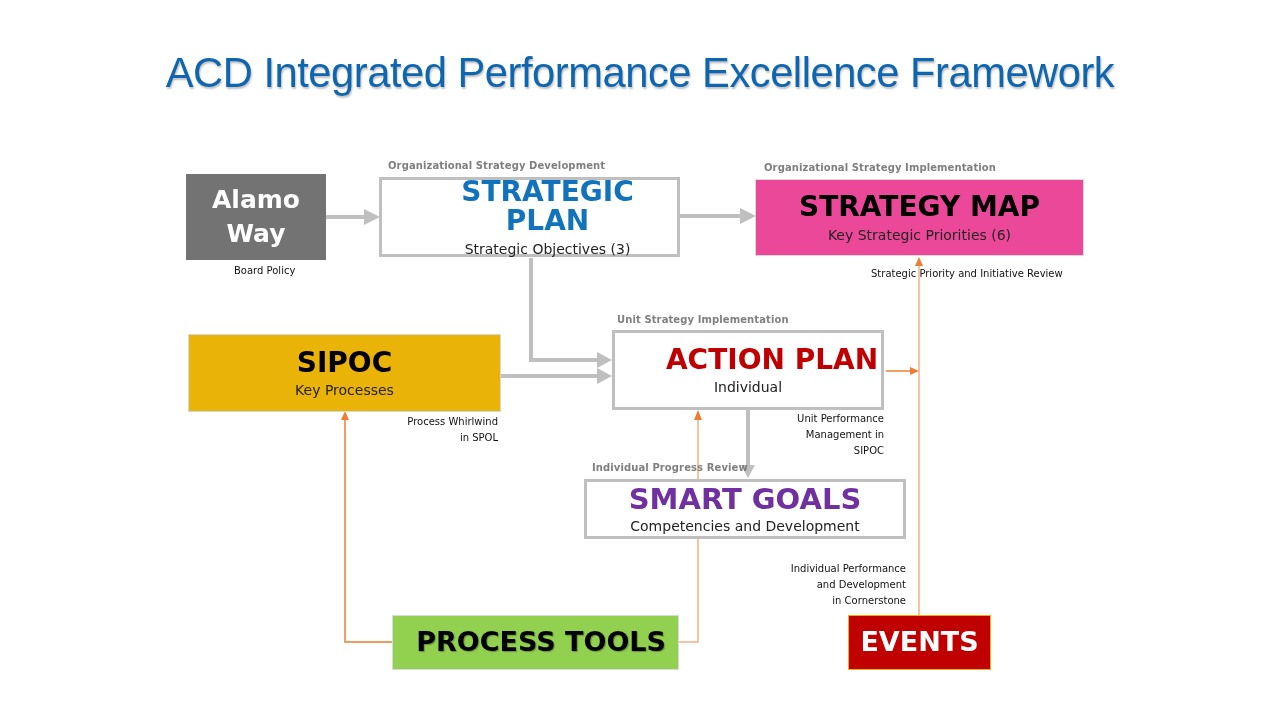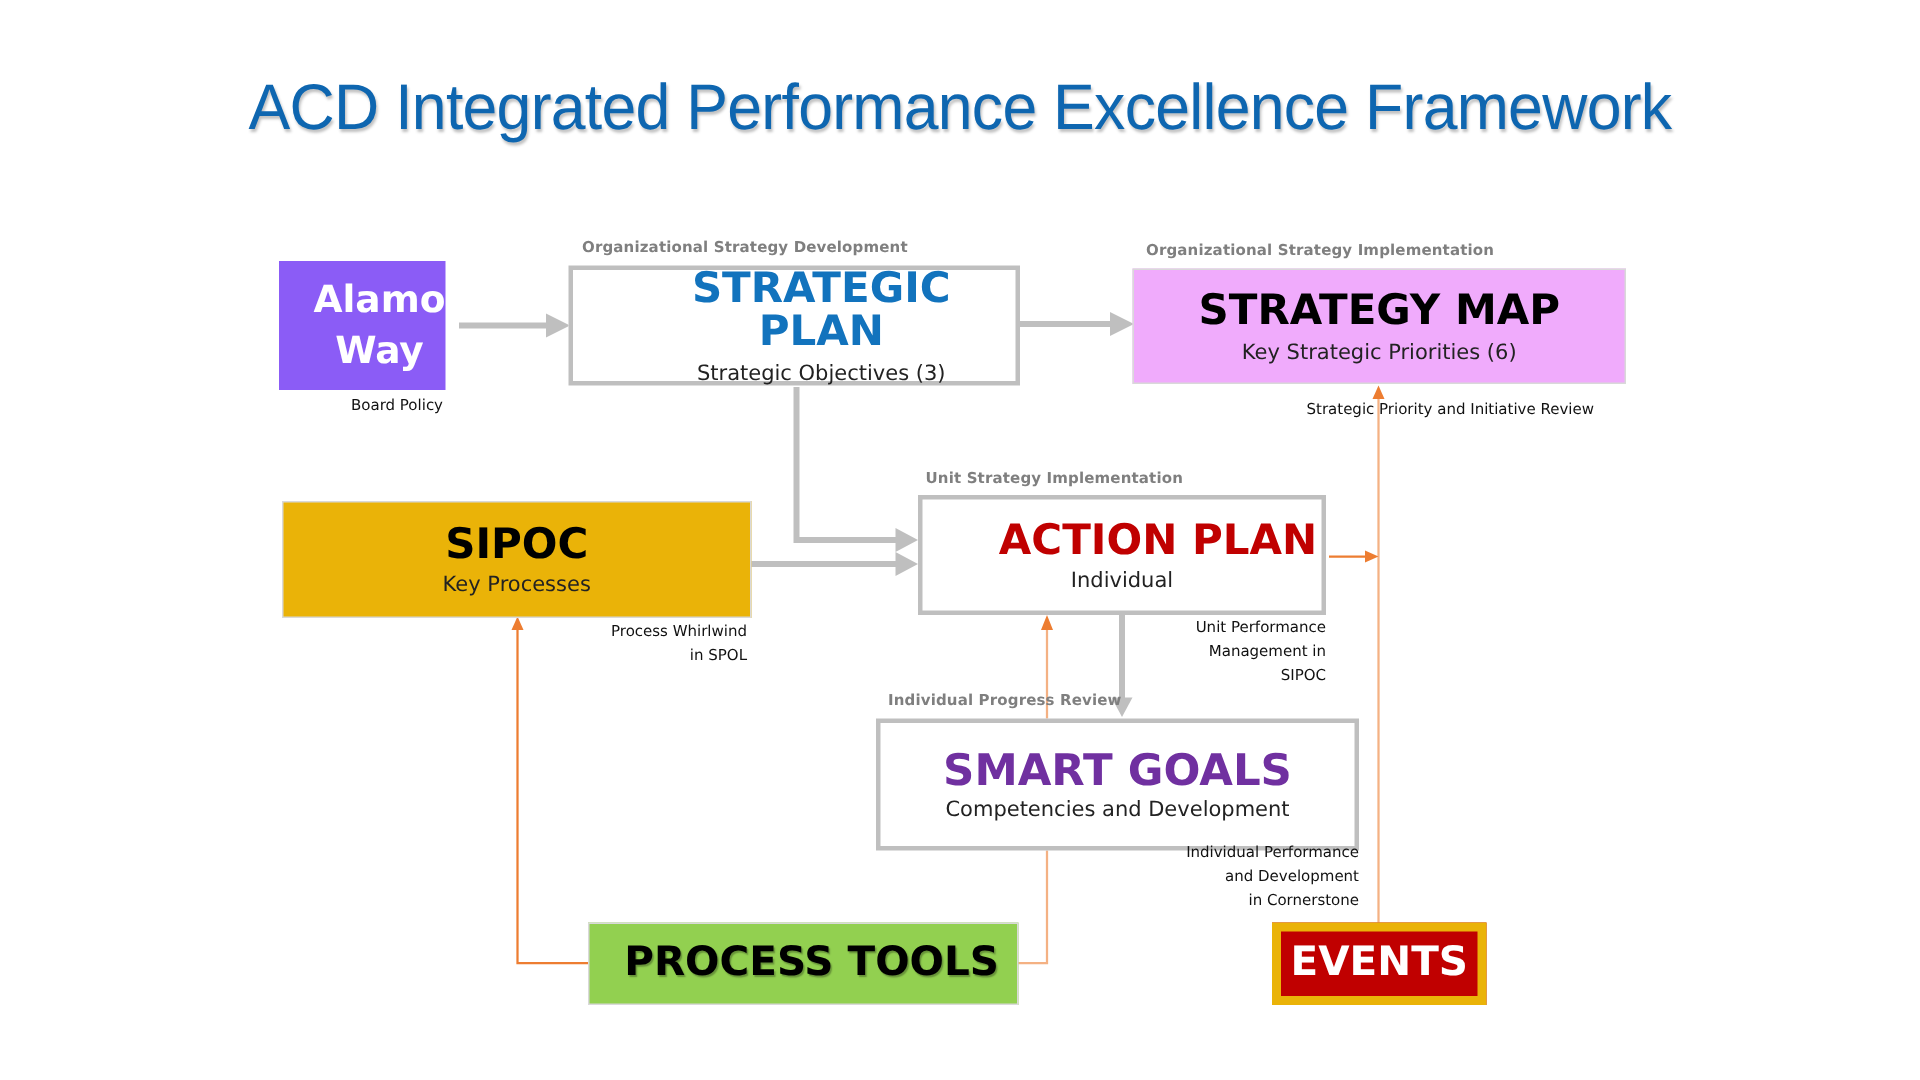--- a/index.html
+++ b/index.html
@@ -68,36 +68,36 @@
     <line x1="919" y1="615" x2="919" y2="264" stroke="#f4b183" stroke-width="1.5"></line>
     <path d="M915,266 L919,257 L923,266 z" fill="#ed7d31"></path>
   </g>
 
   <g>
     <line x1="886" y1="371" x2="912" y2="371" stroke="#ed7d31" stroke-width="1.5"></line>
     <path d="M910,367 L919,371 L910,375 z" fill="#ed7d31"></path>
   </g>
 </svg>
 
-<div class="box" style="left:186px; top:174px; width:111px; height:86px; background:#8b5cf6;align-items:flex-end;">
+<div class="box" style="left:186px; top:174px; width:140px; height:86px; background:#737373;">
   <div class="heading" style="color:#fff; font-size:25px; line-height:34px;">
     <div>Alamo</div>
     <div>Way</div>
   </div>
 </div>
 <div class="small" style="left:234px; top:263px;">Board Policy</div>
 
 <div class="caption" style="left:388px; top:160px;">Organizational  Strategy Development</div>
 <div class="box outlined" style="left:379px; top:177px; width:301px; height:80px;padding-left:36px;">
   <div class="heading" style="color:#1273bd; font-size:28px;">STRATEGIC PLAN</div>
   <div class="sub">Strategic Objectives (3)</div>
 </div>
 
 <div class="caption" style="left:764px; top:162px;">Organizational  Strategy Implementation</div>
-<div class="box" style="left:755px; top:179px; width:329px; height:77px; background:#f0abfc; border:1px solid #d9d9d9;">
+<div class="box" style="left:755px; top:179px; width:329px; height:77px; background:#ec4899; border:1px solid #d9d9d9;">
   <div class="heading" style="color:#000; font-size:28px;">STRATEGY MAP</div>
   <div class="sub">Key Strategic Priorities (6)</div>
 </div>
 <div class="small" style="left:871px; top:266px;">Strategic Priority and Initiative Review</div>
 
 <div class="box" style="left:188px; top:334px; width:313px; height:78px; background:#eab308; border:1px solid #d9d9d9;">
   <div class="heading" style="color:#000; font-size:28px;">SIPOC</div>
   <div class="sub" style="margin-top:4px;">Key Processes</div>
 </div>
 <div class="small right" style="left:380px; top:414px; width:118px;">
@@ -110,29 +110,29 @@
   <div class="heading" style="color:#c00000; font-size:28px;margin-left:48px;">ACTION PLAN</div>
   <div class="sub" style="margin-top:4px;">Individual</div>
 </div>
 <div class="small right" style="left:760px; top:411px; width:124px;">
   <div>Unit Performance</div>
   <div>Management  in</div>
   <div>SIPOC</div>
 </div>
 
 <div class="caption" style="left:592px; top:462px;">Individual  Progress Review</div>
-<div class="box outlined" style="left:584px; top:479px; width:322px; height:88px;">
+<div class="box outlined" style="left:584px; top:479px; width:322px; height:60px;">
   <div class="heading" style="color:#7030a0; font-size:29px;">SMART GOALS</div>
   <div class="sub" style="margin-top:4px;">Competencies and Development</div>
 </div>
 <div class="small right" style="left:750px; top:561px; width:156px;">
   <div>Individual Performance</div>
   <div>and Development</div>
   <div>in Cornerstone</div>
 </div>
 
 <div class="box" style="left:392px; top:615px; width:287px; height:55px; background:#92d050; border:1px solid #d9d9d9; align-items:flex-end; padding-right:12px;justify-content:center;">
   <div class="heading" style="color:#000; font-size:27px; text-shadow:1px 1px 1px rgba(0,0,0,0.3);">PROCESS TOOLS</div>
 </div>
 
-<div class="box" style="left:848px; top:615px; width:143px; height:55px; background:#c00000; border:6px solid #eab308;">
+<div class="box" style="left:848px; top:615px; width:143px; height:55px; background:#c00000; border:1px solid #eab308;">
   <div class="heading" style="color:#fff; font-size:27px; font-weight:bold;">EVENTS</div>
 </div>
 
 </body></html>

